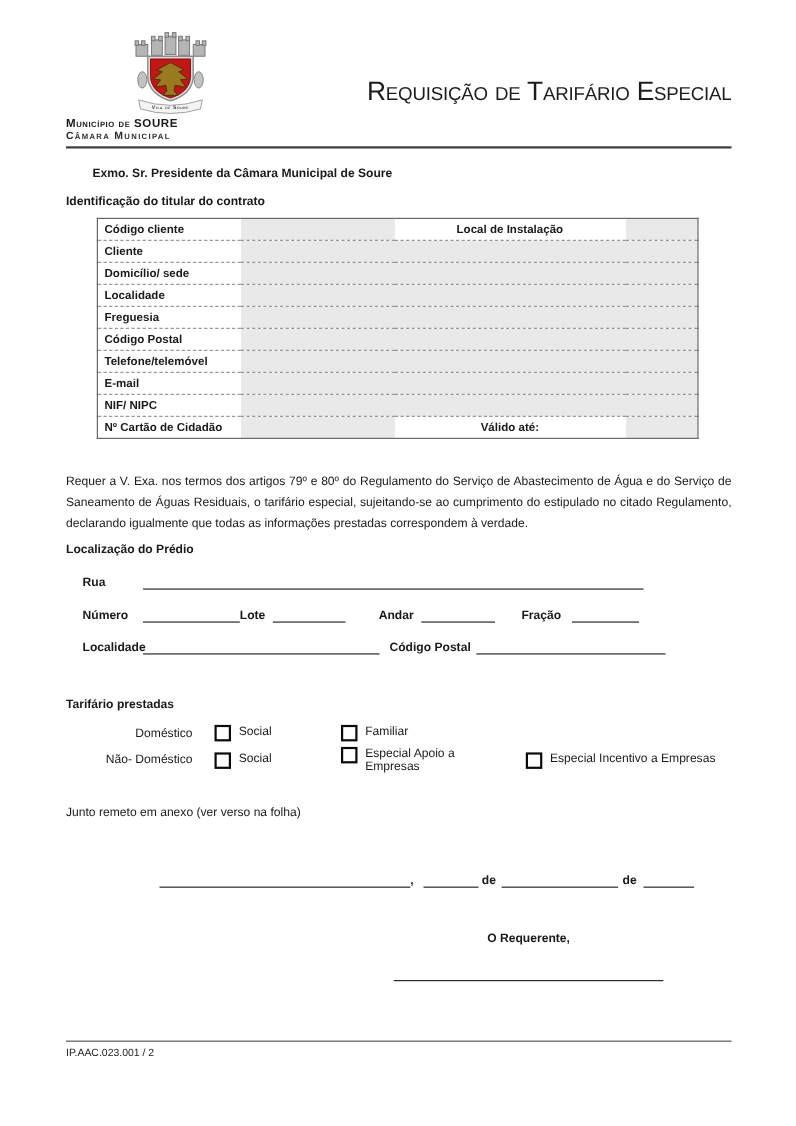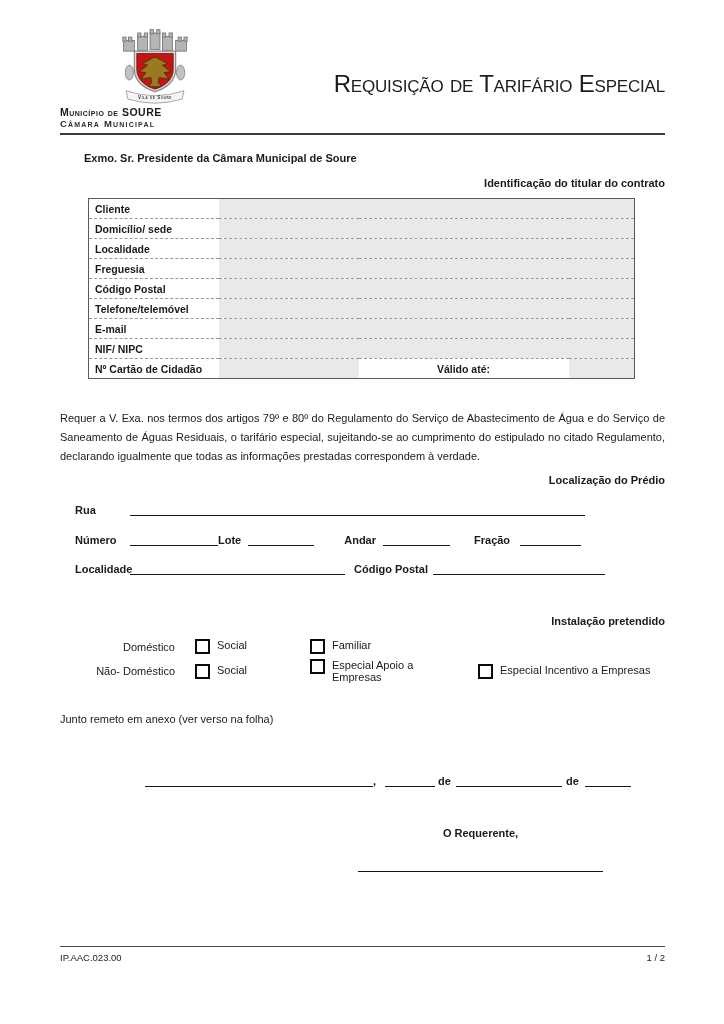--- a/index.html
+++ b/index.html
@@ -12,21 +12,21 @@
   .hdr{display:flex;justify-content:space-between;align-items:flex-start;}
   .brand{width:190px;text-align:left;}
   .brand svg{display:block;margin:0 auto;}
   .brand-muni{font-size:10.5px;font-weight:700;font-variant:small-caps;letter-spacing:.5px;margin-top:2px;}
   .brand-cam{font-size:9.5px;font-weight:600;font-variant:small-caps;letter-spacing:1.2px;color:#2e2e2e;}
   .doc-title{font-size:24px;font-weight:400;font-variant:small-caps;color:#1c1c1c;
     margin-top:42px;white-space:nowrap;letter-spacing:-.2px;}
   .hdr-rule{border:none;border-top:2px solid #3c3c3c;margin:4px 0 0 0;}
   
   .addressee{font-size:11px;font-weight:700;margin:17px 0 0 0;padding-left:24px;}
-  .sec-head{font-size:11px;font-weight:700;margin:13px 0 0 0;text-align:right;}
+  .sec-head{font-size:11px;font-weight:700;margin:13px 0 0 0;}
   .body-par{font-size:11px;line-height:19px;text-align:justify;margin:30px 0 0 0;}
   .attach{font-size:11px;margin:30px 0 0 0;}
   
   table.ident{border-collapse:collapse;table-layout:fixed;width:546px;margin:9px 0 0 28px;
     border:1px solid #5a5a5a;}
   table.ident td{height:19px;padding:0 6px;font-size:10.5px;border-top:1px dashed #9a9a9a;
     overflow:hidden;white-space:nowrap;}
   table.ident tr:first-child td{border-top:none;}
   td.lbl{font-weight:700;background:#fff;}
   td.val{background:#e9e9e9;}
@@ -48,21 +48,21 @@
   .cb{width:11px;height:11px;border:2.3px solid #0a0a0a;background:#fff;display:inline-block;
     margin-right:7px;flex:0 0 auto;position:relative;}
   
   .date-row{margin:48px 0 0 85px;font-size:11px;font-weight:700;display:flex;align-items:flex-end;}
   .date-row .line{border-bottom:1.8px solid #141414;height:13px;display:inline-block;}
   .sig-block{width:245px;margin:40px 0 0 298px;text-align:center;}
   .sig-label{font-size:11px;font-weight:700;}
   .sig-line{border-bottom:1.8px solid #141414;height:20px;margin-top:12px;}
   
   .pfoot{position:absolute;left:60px;right:59px;top:946px;border-top:1.5px solid #4a4a4a;
-    padding-top:5px;display:flex;justify-content:space-between;font-size:9.5px;color:#222;}
+    padding-top:5px;display:flex;justify-content:flex-start;font-size:9.5px;color:#222;}
 </style>
 </head>
 <body>
 
 <div class="page">
 
   <div class="hdr">
     <div class="brand">
       <svg width="88" height="76" viewBox="0 0 100 92">
 
@@ -106,20 +106,26 @@
 
   <p class="sec-head">Identificação do titular do contrato</p>
   <table class="ident">
     <colgroup>
         <col style="width:130px">
         <col style="width:140px">
         <col style="width:210px">
         <col style="width:66px">
       </colgroup>
     <tbody>
+        <tr>
+      <td class="lbl">Código cliente</td>
+      <td class="val"></td>
+      <td class="lbl2">Local de Instalação</td>
+      <td class="val"></td>
+    </tr>
     <tr>
       <td class="lbl">Cliente</td>
       <td class="val" colspan="3"></td>
     </tr>
     <tr>
       <td class="lbl">Domicílio/ sede</td>
       <td class="val" colspan="3"></td>
     </tr>
     <tr>
       <td class="lbl">Localidade</td>
@@ -174,21 +180,21 @@
     <span class="line" style="width:61px"></span>
   </div>
 
   <div class="frow r-loc">
     <span style="width:55px">Localidade</span>
     <span class="line" style="width:215px"></span>
     <span style="margin-left:9px;margin-right:5px">Código Postal</span>
     <span class="line" style="width:172px"></span>
   </div>
 
-  <p class="sec-head t-head">Instalação pretendido</p>
+  <p class="sec-head t-head">Tarifário prestadas</p>
   <div class="tgrid">
     <div class="trow">
       <span class="tlabel">Doméstico</span>
       <span class="topt w1">
         <span class="cb"></span>
         <span>Social</span>
       </span>
       <span class="topt w2">
         <span class="cb"></span>
         <span>Familiar</span>

